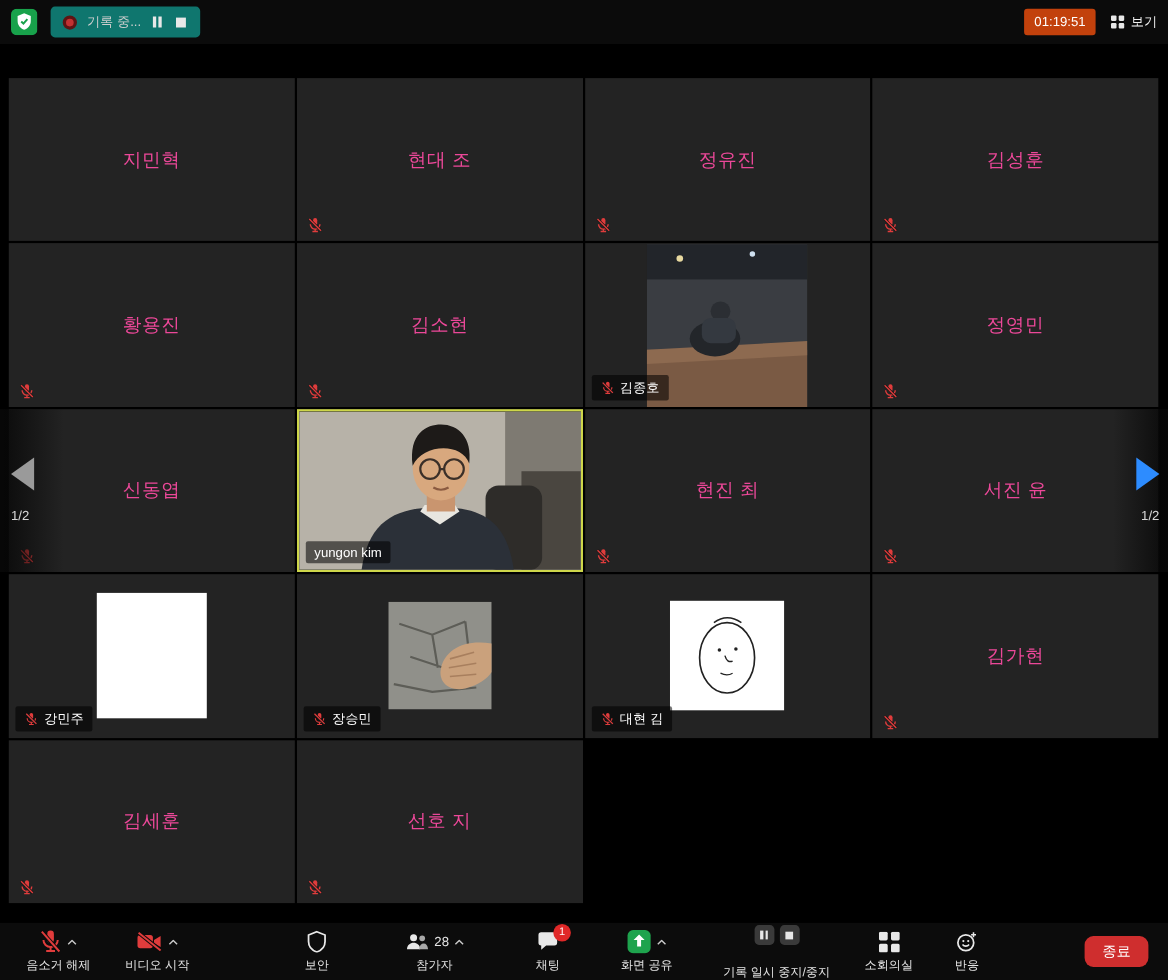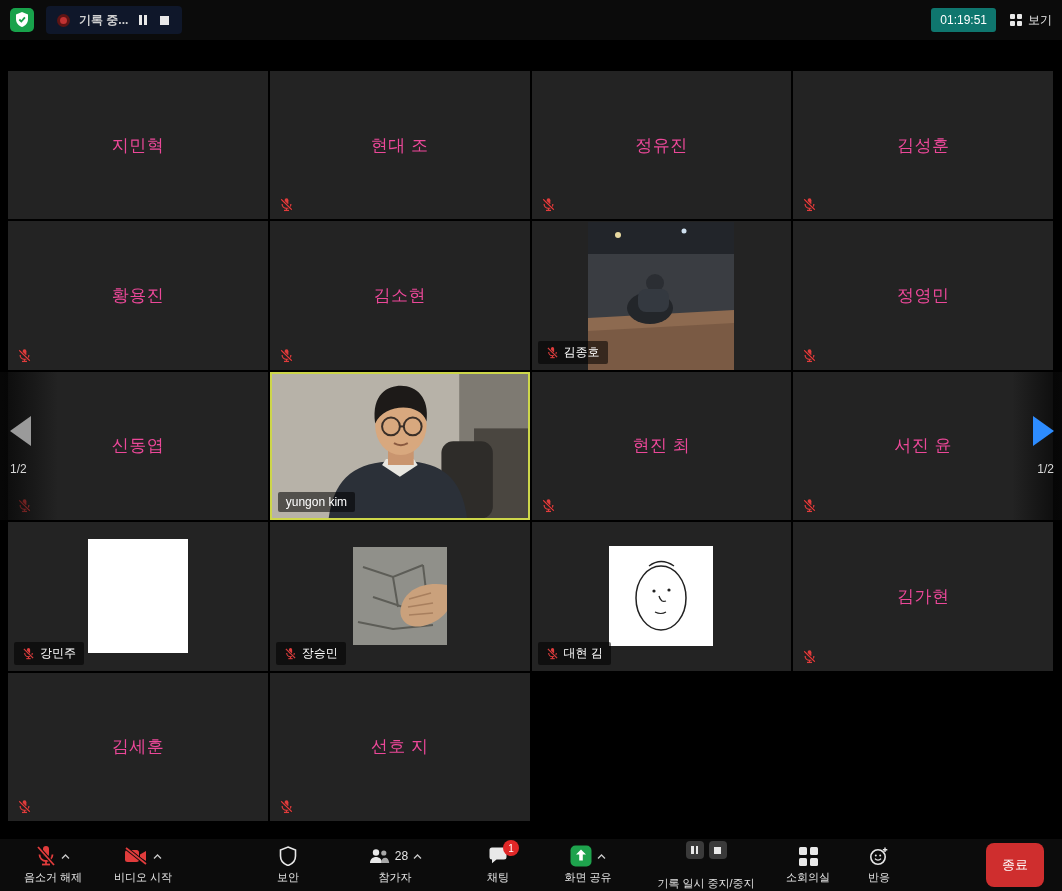--- a/index.html
+++ b/index.html
@@ -5,29 +5,29 @@
   * { margin:0; padding:0; box-sizing:border-box; }
   html,body { width:1062px; height:891px; background:#000; overflow:hidden;
               font-family:"Liberation Sans", sans-serif; }
   .screen { position:relative; width:1062px; height:891px; background:#000; }
 
   
   .topbar { position:absolute; top:0; left:0; right:0; height:40px; background:#0b0b0b;
             display:flex; align-items:center; justify-content:space-between; padding:0 10px; }
   .topbar-left { display:flex; align-items:center; gap:12px; }
   .shield-btn { width:24px; height:24px; cursor:pointer; }
-  .rec-pill { height:28px; background:#0f172a; border-radius:4px; display:flex;
-              align-items:center; gap:9px; padding:0 11px;font-weight:bold; }
+  .rec-pill { height:28px; background:#0f766e; border-radius:4px; display:flex;
+              align-items:center; gap:9px; padding:0 11px; }
   .rec-dot { width:13px; height:13px; border-radius:50%; background:#c23232; border:3px solid #5e1414; }
   .rec-label { color:#cfcfcf; font-size:12px; }
   .rec-btn { background:none; border:none; display:flex; align-items:center; gap:2px; cursor:pointer; padding:2px; }
   .pause-bar { display:inline-block; width:3px; height:10px; background:#e8e8e8; }
   .stop-sq { display:inline-block; width:9px; height:9px; background:#e8e8e8; }
   .topbar-right { display:flex; align-items:center; gap:14px; }
-  .time-box { background:#0f766e; color:#fff; font-size:12px; padding:5px 9px; border-radius:3px; }
+  .time-box { background:#c2410c; color:#fff; font-size:12px; padding:5px 9px; border-radius:3px; }
   .view-btn { display:flex; align-items:center; gap:6px; color:#f0f0f0; font-size:12px;
               background:none; border:none; cursor:pointer; }
   .grid-ic { display:grid; grid-template-columns:5px 5px; grid-template-rows:5px 5px; gap:2px; }
   .grid-ic i { background:#e8e8e8; border-radius:1px; }
 
   
   .grid { position:absolute; top:71px; left:8px; right:9px; bottom:70px;
           display:grid; grid-template-columns:repeat(4,1fr); grid-template-rows:repeat(5,1fr); gap:2px; }
   .tile { position:relative; background:#232323; display:flex; align-items:center;
           justify-content:center; overflow:hidden; cursor:pointer; }
@@ -72,21 +72,21 @@
   .count-txt { color:#e4e4e4; font-size:12px; }
   .chat-wrap { position:relative; }
   .chat-badge { position:absolute; top:-6px; right:-11px; min-width:16px; height:16px; border-radius:8px;
                 background:#e02828; color:#fff; font-size:10px; display:flex; align-items:center;
                 justify-content:center; padding:0 4px; }
   .rc-box { width:18px; height:18px; border-radius:4px; background:#3a3a3a; display:flex;
             align-items:center; justify-content:center; gap:2px; }
   .rc-pause i { display:inline-block; width:2.5px; height:8px; background:#e8e8e8; }
   .rc-stop i { display:inline-block; width:7px; height:7px; background:#e8e8e8; }
   .end-btn { margin-left:auto; margin-right:10px; background:#cf2e2e; color:#fff; border:none;
-             border-radius:8px; height:44px; padding:0 16px; font-size:13px; cursor:pointer;
+             border-radius:8px; height:28px; padding:0 16px; font-size:13px; cursor:pointer;
              font-family:"Liberation Sans", sans-serif; }
 
   .w90{width:90px;} .w72{width:72px;} .w86{width:86px;} .w92{width:92px;} .w132{width:132px;} .w70{width:70px;}
   .ml64{margin-left:64px;} .ml28{margin-left:28px;} .ml24{margin-left:24px;} .ml8{margin-left:8px;}
   .ml6{margin-left:6px;justify-content:space-between;}
 </style>
 </head>
 <body>
 
 <div class="screen">

